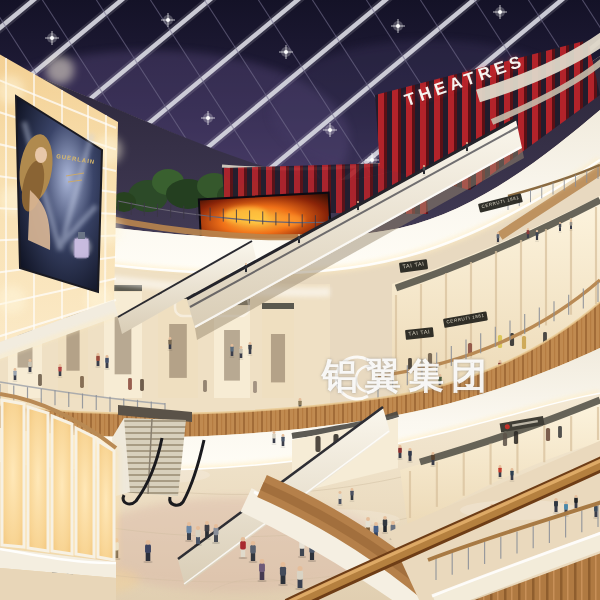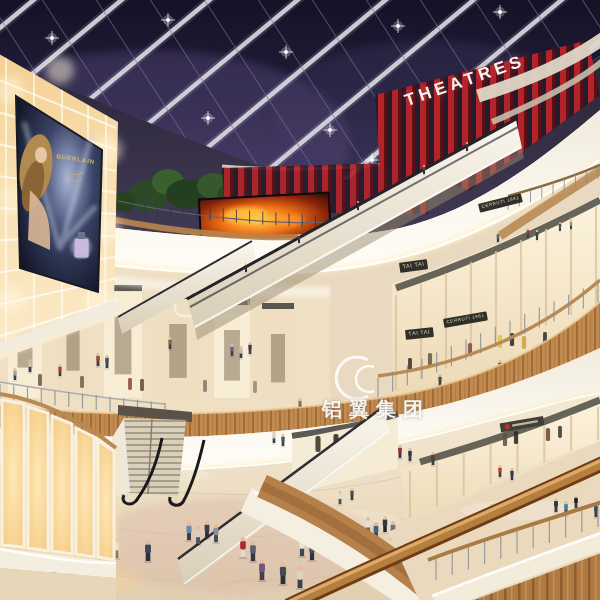--- a/index.html
+++ b/index.html
@@ -12,22 +12,22 @@
     text-shadow:0 0 5px rgba(255,70,70,.55),0 1px 1px rgba(60,0,0,.4);}
   .chip{position:absolute;background:#26251f;color:#d8d2c2;font-size:5.5px;line-height:1;
     letter-spacing:.6px;padding:2px 3px;border-radius:1px;transform-origin:left top;opacity:.95;}
   #taitai-upper{left:399px;top:263px;transform:rotate(-8deg);}
   #taitai-lower{left:405px;top:330px;transform:rotate(-6deg);}
   #cerruti-upper{left:478px;top:204px;transform:rotate(-14deg);font-size:4.5px;}
   #cerruti-lower{left:443px;top:319px;transform:rotate(-10deg);font-size:4.5px;}
   #poster-brand{left:56px;top:156px;transform:rotate(9deg);font-size:6px;color:#d8b86a;
     letter-spacing:1px;font-weight:bold;}
   #watermark{left:322px;top:352px;display:flex;align-items:center;gap:6px;}
-  #watermark-text{font-size:20px;font-weight:bold;letter-spacing:7px;color:rgba(255,255,255,.9);
-    text-shadow:0 0 3px rgba(110,110,110,.55);white-space:nowrap;margin-top:44px;}
+  #watermark-text{font-size:36px;font-weight:bold;letter-spacing:7px;color:rgba(255,255,255,.9);
+    text-shadow:0 0 3px rgba(110,110,110,.55);white-space:nowrap;}
 </style>
 </head>
 <body>
 
 <div class="scene">
 <svg id="scene-svg" width="600" height="600" viewBox="0 0 600 600">
 <defs>
   <clipPath id="skyclip">
           <path d="M0,0 H600 V56 C520,112 420,178 340,180 C260,182 150,118 0,62 Z"></path>
         </clipPath>

